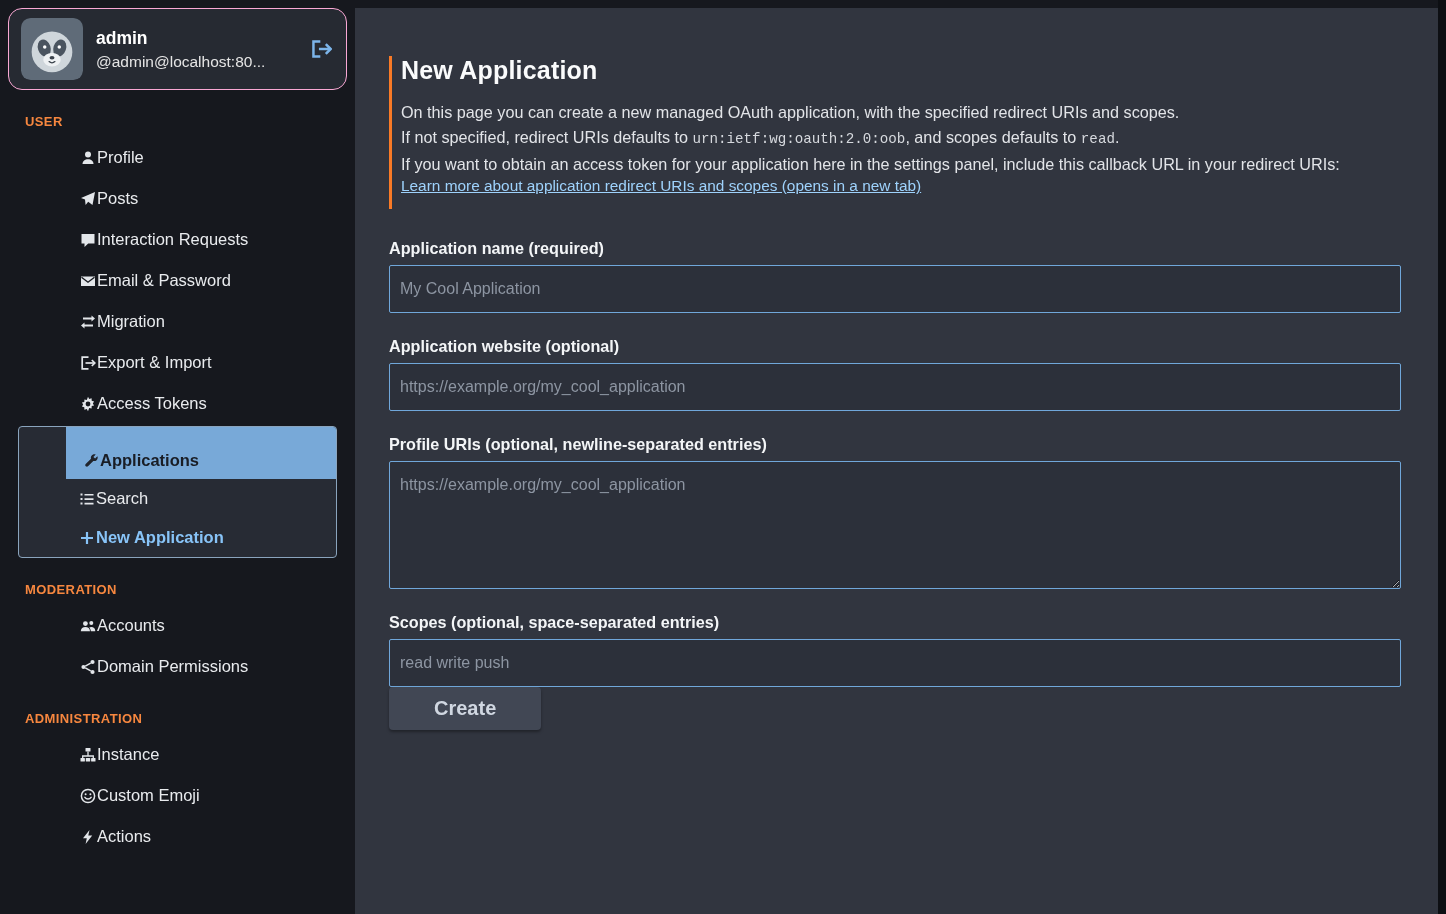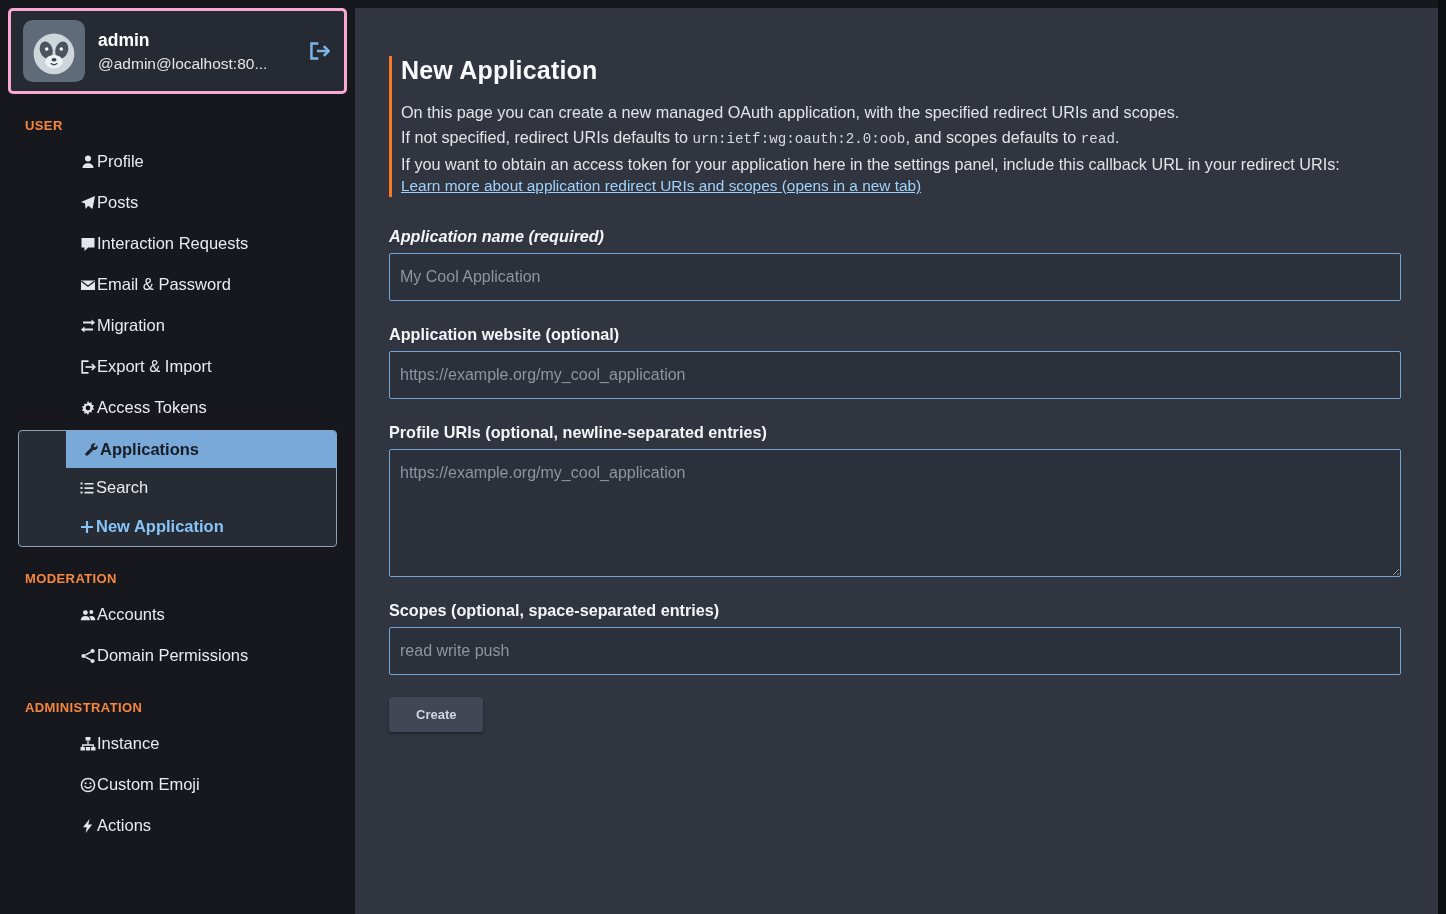--- a/index.html
+++ b/index.html
@@ -9,21 +9,21 @@
     background:#16181e;
     font-family:"Liberation Sans", sans-serif;
     color:#e6e8ec;
   }
   .scroll-strip { position:absolute; top:0; right:0; width:8px; height:914px; background:#0d0f13; }
 
   
   .sidebar { position:absolute; left:0; top:0; width:355px; height:914px; overflow:hidden; }
   .user-card {
     margin:8px; padding:9px 12px; display:flex; align-items:center; gap:13px;
-    background:#262a32; border:3px solid #f9a8d4; border-radius:5px; cursor:pointer;
+    background:#262a32; border:1px solid #f9a8d4; border-radius:14px; cursor:pointer;
   }
   .avatar { width:62px; height:62px; border-radius:8px; overflow:hidden; flex-shrink:0; }
   .user-meta { min-width:0; }
   .user-name { font-size:17.5px; font-weight:700; color:#ffffff; margin-bottom:4px; }
   .user-handle { font-size:15.5px; color:#e5e5e5; white-space:nowrap; overflow:hidden; text-overflow:ellipsis; max-width:180px; }
   .logout { margin-left:auto; background:none; border:none; color:#7cb5ea; cursor:pointer; padding:2px; display:flex; }
 
   .section-label {
     font-size:13px; font-weight:700; letter-spacing:.4px;
     color:#f7873f; margin:24px 0 8px 25px;
@@ -33,58 +33,58 @@
     padding:11px 16px 11px 32px;
     color:#e9ebee; font-size:16.5px; text-decoration:none; cursor:pointer;margin-left:47px;
   }
   .ic-wrap { width:18px; display:flex; justify-content:center; align-items:center; color:#e3e6ea; flex-shrink:0; }
 
   .app-group {
     margin:2px 18px 8px 18px;
     border:1px solid #8aa4bd; border-radius:4px;
     background:#272b34; overflow:hidden;
   }
-  .app-group .nav-item.apps { background:#78a9d8; color:#191d25; font-weight:700; padding:9px 14px 9px 16px;align-items:center; }
+  .app-group .nav-item.apps { background:#78a9d8; color:#191d25; font-weight:700; padding:24px 14px 9px 16px;align-items:center; }
   .app-group .nav-item.apps .ic-wrap { color:#20242c; }
   .app-group .nav-item.sub { padding:10px 14px 10px 12px; }
   .app-group .nav-item.sub.selected { color:#88c4f8; font-weight:700; }
   .app-group .nav-item.sub.selected .ic-wrap { color:#88c4f8; }
 
   
   .panel {
     position:absolute; left:355px; top:8px; right:8px; bottom:0;
     background:#31353f;
     padding:48px 37px 0 34px;
     overflow:hidden;
   }
   .header-block { border-left:3px solid #f97a26; padding-left:9px; }
   .page-title { margin:0 0 15px 0; font-size:25px; font-weight:700; color:#fafbfc; letter-spacing:.2px; }
   .intro-line { font-size:16.2px; line-height:25px; color:#e2e4e8; }
   .code-inline { font-family:"Liberation Mono","DejaVu Sans Mono",monospace; font-size:14.2px; color:#d6d9de; }
   .codeblock {
     background:#21242c; border-radius:4px; padding:13px 15px; margin:16px 0 22px 0;
     font-family:"Liberation Mono","DejaVu Sans Mono",monospace; font-size:14.3px; color:#c9ced5;
   }
-  .learn-link { color:#9ed2fc; font-size:15.4px; text-decoration:underline; cursor:pointer; display:inline-block; margin-bottom:2px; }
+  .learn-link { color:#9ed2fc; font-size:15.4px; text-decoration:underline; cursor:pointer; display:inline-block; margin-bottom:14px; }
 
   .app-form { margin-top:30px; }
   .field-label { display:block; font-size:16.2px; font-weight:700; color:#f3f5f7; margin:24px 0 7px 0; }
-  .field-label.first { margin-top:16px;font-style:italic; }
+  .field-label.first { margin-top:16px; }
   .text-input, .text-area {
     display:block; width:100%;
     background:#2c303a; border:1px solid #70a7da; border-radius:2px;
     padding:14px 10px; font-size:16px; color:#e8ebef;
     font-family:"Liberation Sans", sans-serif; outline:none;
   }
   .text-area { height:128px; resize:vertical; }
   ::placeholder { color:#8d95a2; opacity:1; }
   .create-btn {
-    margin-top:22px; background:#414754; color:#d0d7e1;
-    border:none; border-radius:4px; padding:10px 27px;
-    font-size:13px; font-weight:700; font-family:"Liberation Sans", sans-serif;
+    background:#414754; color:#d0d7e1;
+    border:none; border-radius:4px; padding:10px 45px;
+    font-size:20px; font-weight:700; font-family:"Liberation Sans", sans-serif;
     cursor:pointer; box-shadow:0 2px 3px rgba(0,0,0,.35);
   }
 </style>
 </head>
 <body>
 
 <div class="scroll-strip"></div>
 
 <aside class="sidebar">
 

